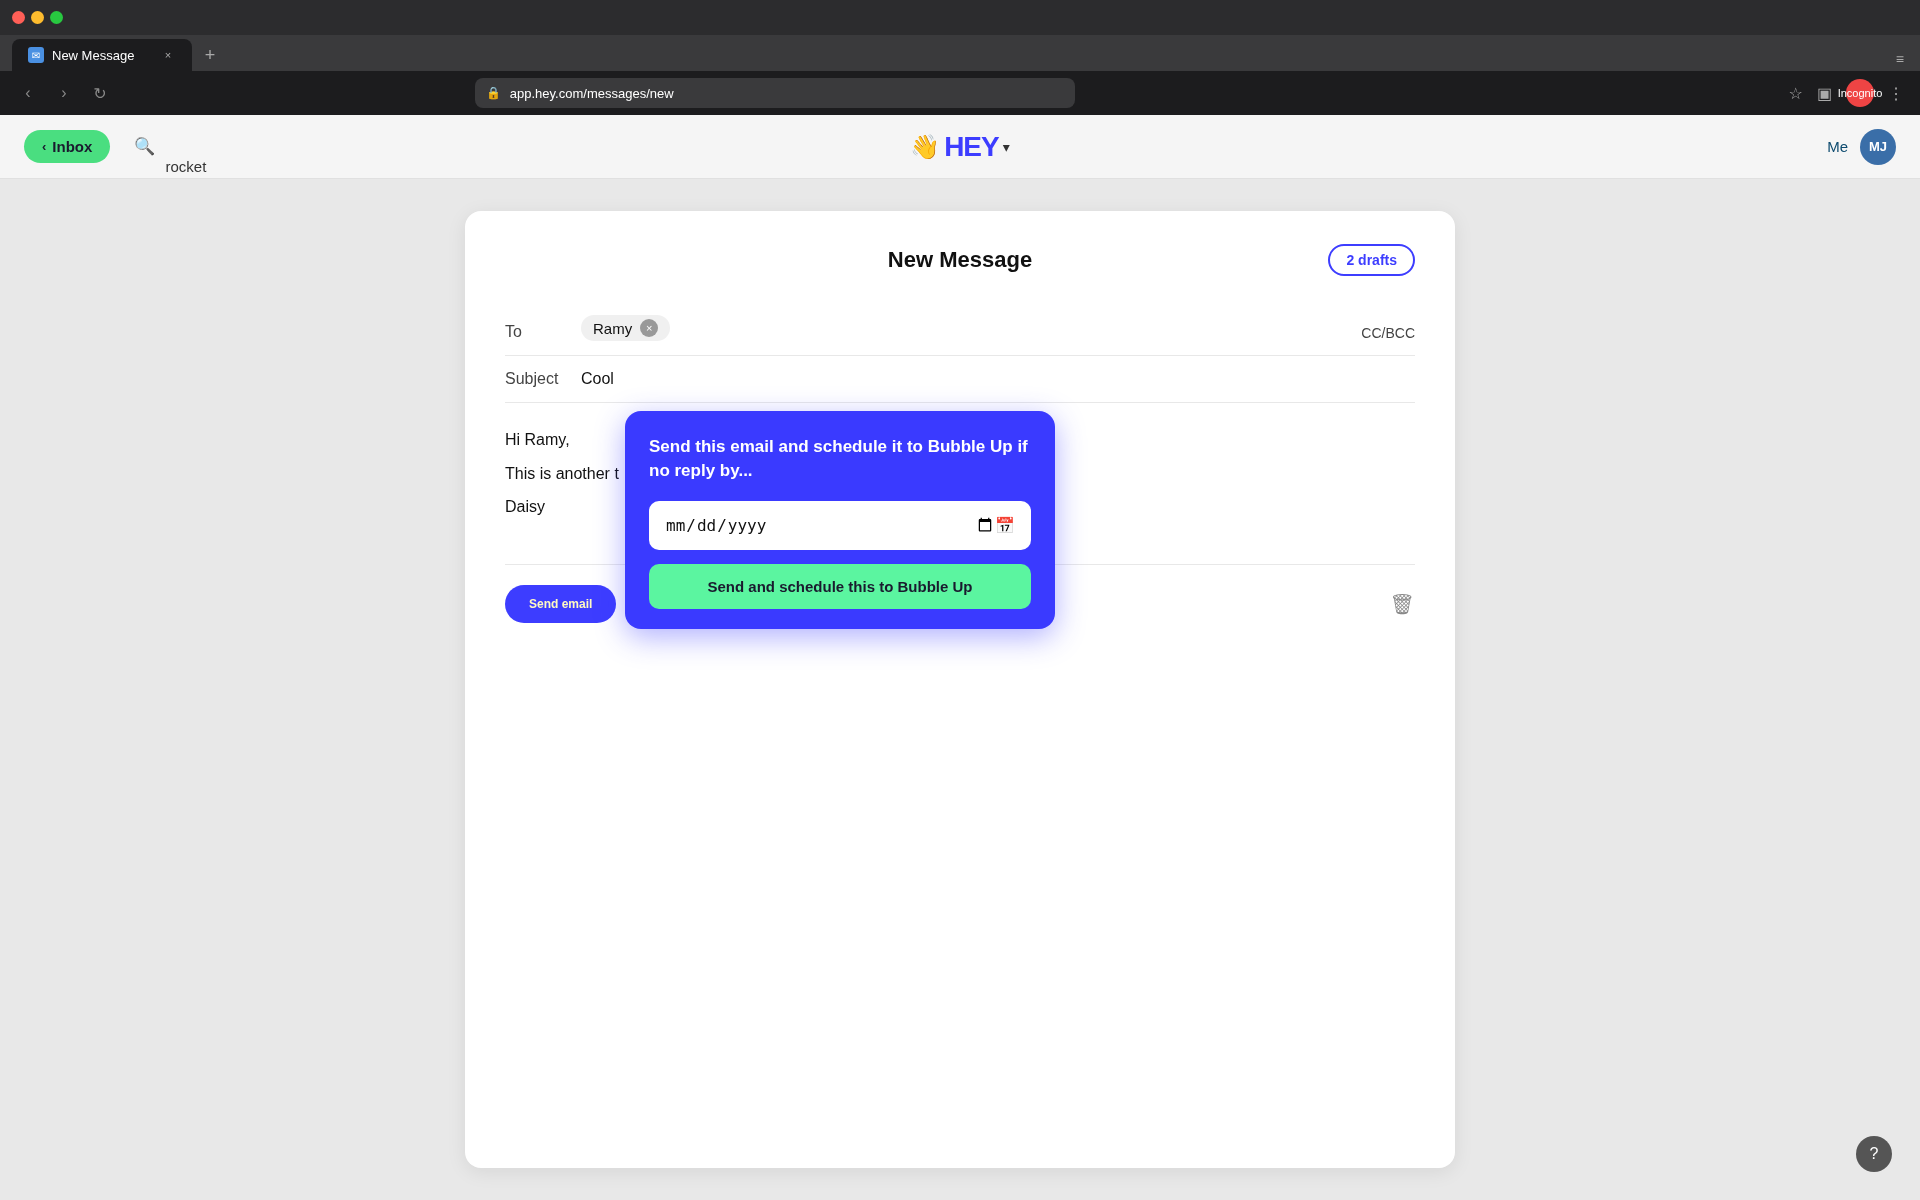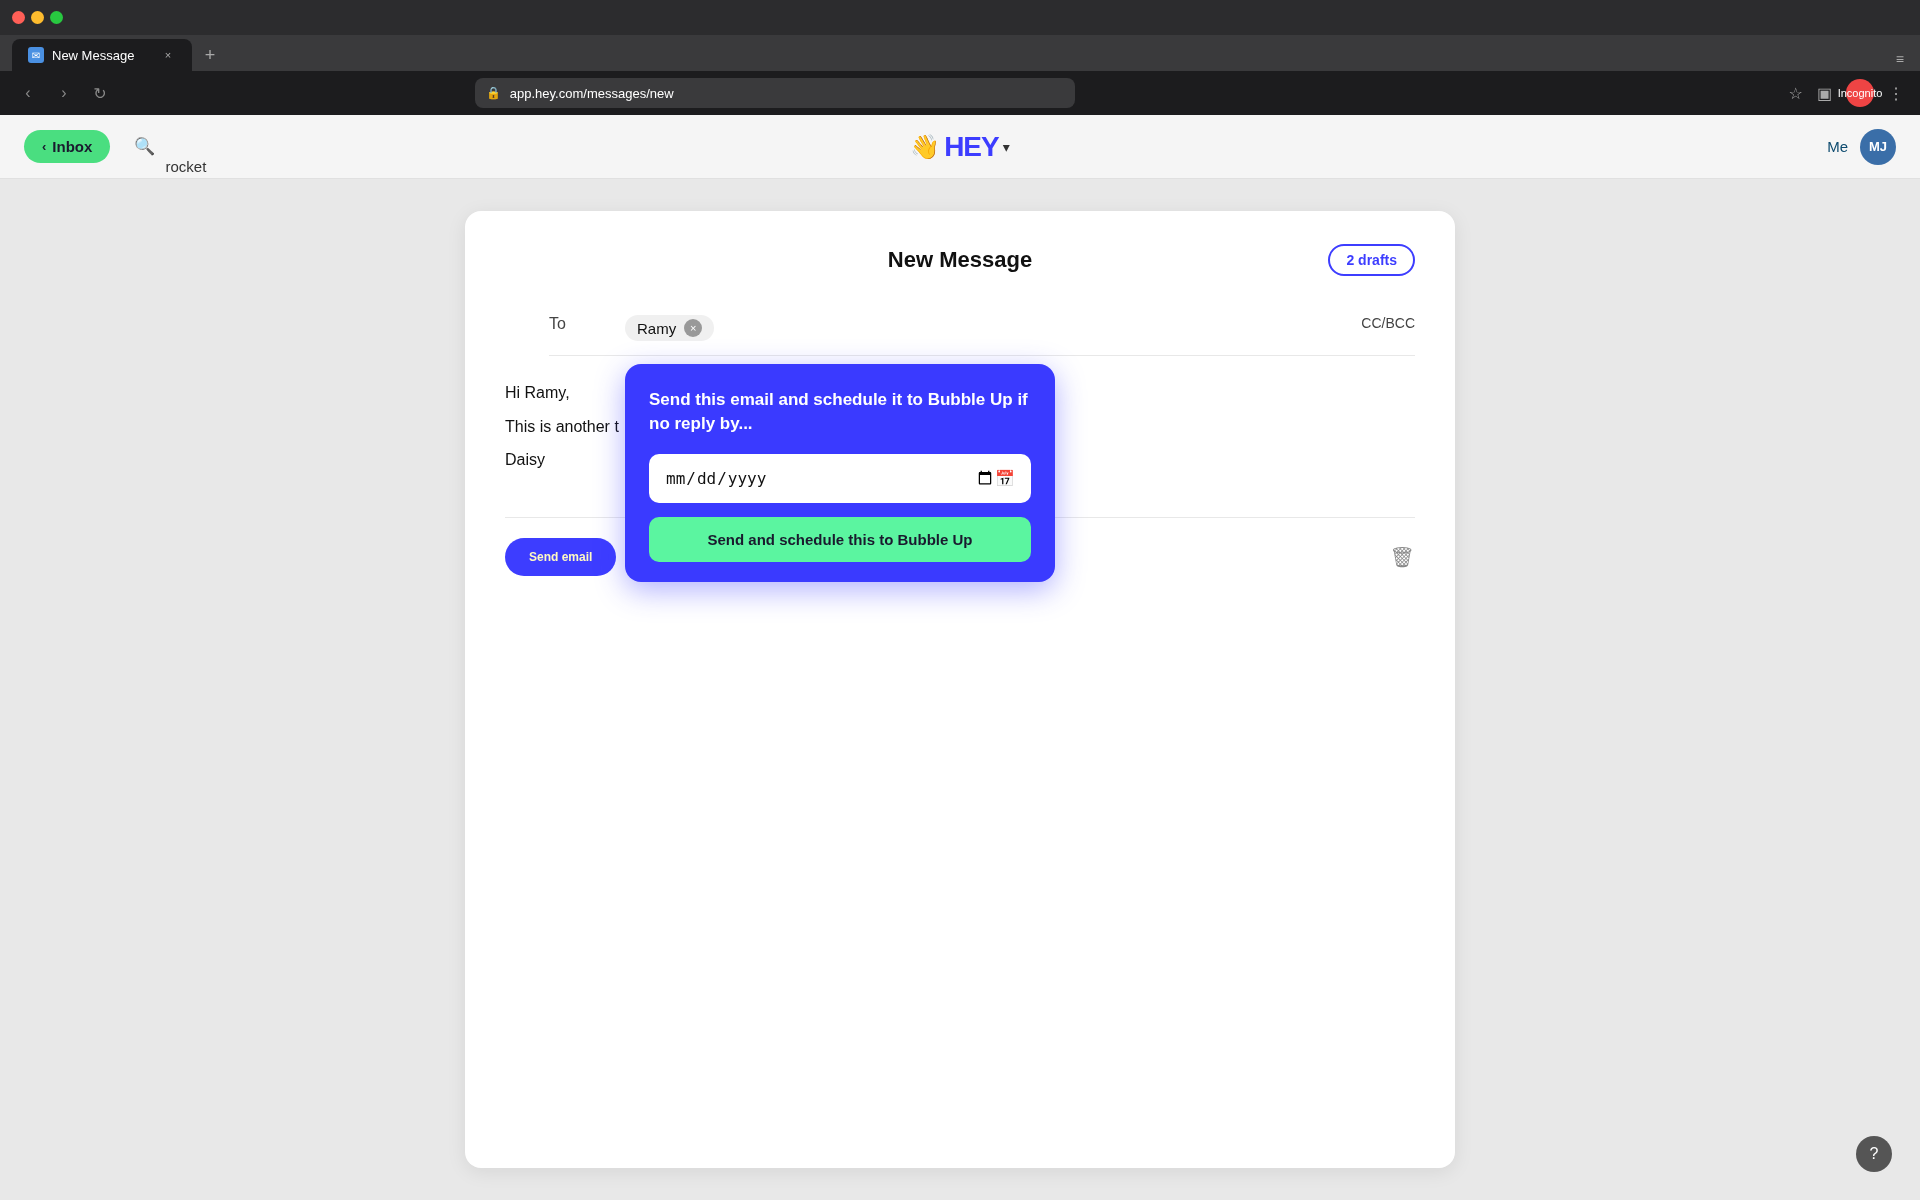--- a/index.html
+++ b/index.html
@@ -269,25 +269,24 @@
       border-radius: 20px;
       padding: 6px 16px;
       font-size: 14px;
       font-weight: 600;
       cursor: pointer;
     }
 
     
     .field-row {
       display: flex;
-      align-items: flex-start;
+      align-items: flex-end;
       border-bottom: 1px solid #e8e8e8;
       padding: 14px 0;
       gap: 16px;
-      margin-left: 44px;
     }
     .field-label {
       font-size: 16px;
       color: #444;
       min-width: 60px;
     }
     .recipient-chip {
       display: flex;
       align-items: center;
       background: #f0f0f0;
@@ -525,20 +524,24 @@
 
       <div class="field-row">
         <span class="field-label">To</span>
         <div class="recipient-chip">
           <span>Ramy</span>
           <div class="chip-remove">×</div>
         </div>
         <span class="cc-bcc">CC/BCC</span>
       </div>
 
+      <div class="field-row">
+        <span class="field-label">Subject</span>
+        <span class="subject-value">Cool</span>
+      </div>
 
       <div class="email-body">
         <div class="body-line">Hi Ramy,</div>
         <div class="body-line">This is another t</div>
         <div class="body-line">Daisy</div>
 
         <div class="bubble-popup">
           <div class="popup-title">Send this email and schedule it to Bubble Up if no reply by...</div>
           <div class="date-input-wrapper">
             <input type="date" class="date-input" value="" style="">

